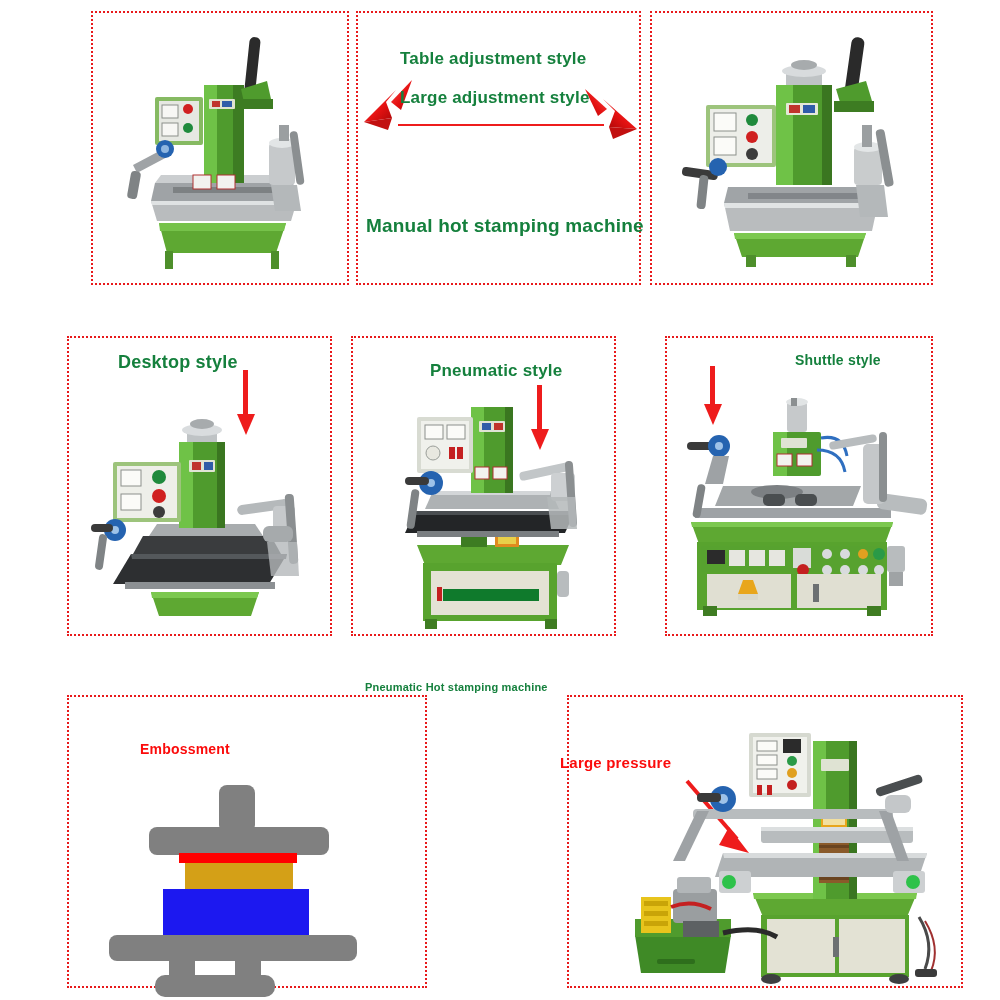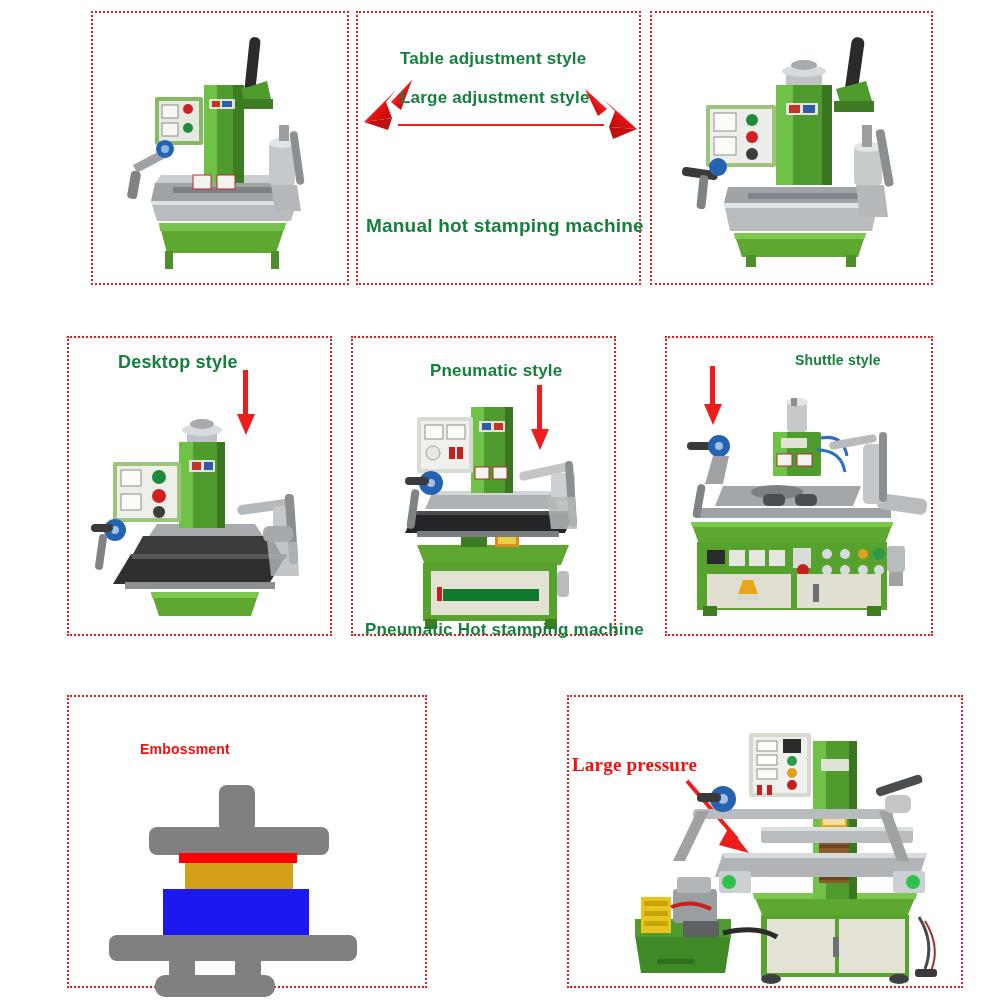--- a/index.html
+++ b/index.html
@@ -34,28 +34,28 @@
   #p-standard {left:351px;top:336px; width:265px; height:300px;}
   #p-shuttle  {left:665px;top:336px; width:268px; height:300px;}
 
   #p-embossment   {left:67px; top:695px; width:360px; height:293px;}
   #p-largepressure{left:567px;top:695px; width:396px; height:293px;}
 
   
   #cap-table-adj {left:400px;top:49px;  font-size:17px;}
   #cap-head-adj  {left:400px;top:88px;  font-size:17px;}
   #cap-manual    {left:366px;top:215px; font-size:19px;}
-  #cap-pneumatic {left:365px;top:620px; font-size:17px;}
+  #cap-pneumatic {left:365px;top:681px; font-size:11px;}
 
   #cap-desktop  {left:118px;top:352px; font-size:18px;}
   #cap-standard {left:430px;top:361px; font-size:17px;}
   #cap-shuttle  {left:751px;top:352px; font-size:14px;margin-left:44px;}
 
   #cap-embossment    {left:140px;top:741px; font-size:14px;}
-  #cap-large-pressure{left:572px;top:754px; font-size:19px;font-family:Liberation Serif, serif;}
+  #cap-large-pressure{left:560px;top:754px; font-size:15px;}
 
   .deco{position:absolute;pointer-events:none;}
 </style>
 </head>
 <body>
 
 <div class="panel" id="p-manual-left">
   <div class="mach" style="left:28px;top:12px;">
     <svg width="200" height="248" viewBox="0 0 200 248">
 

